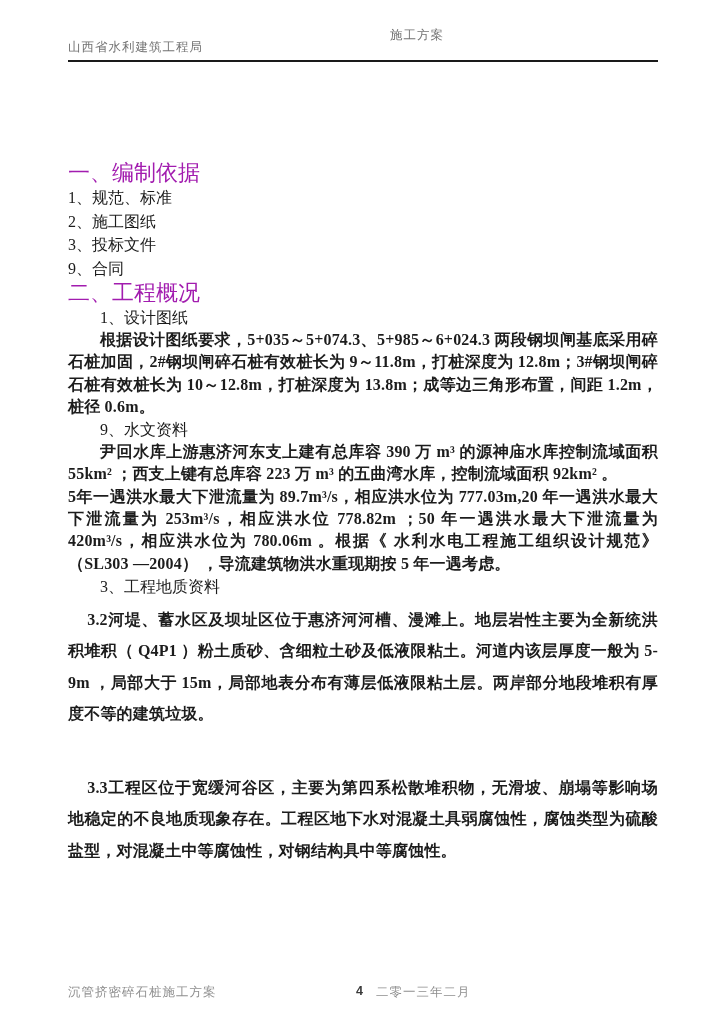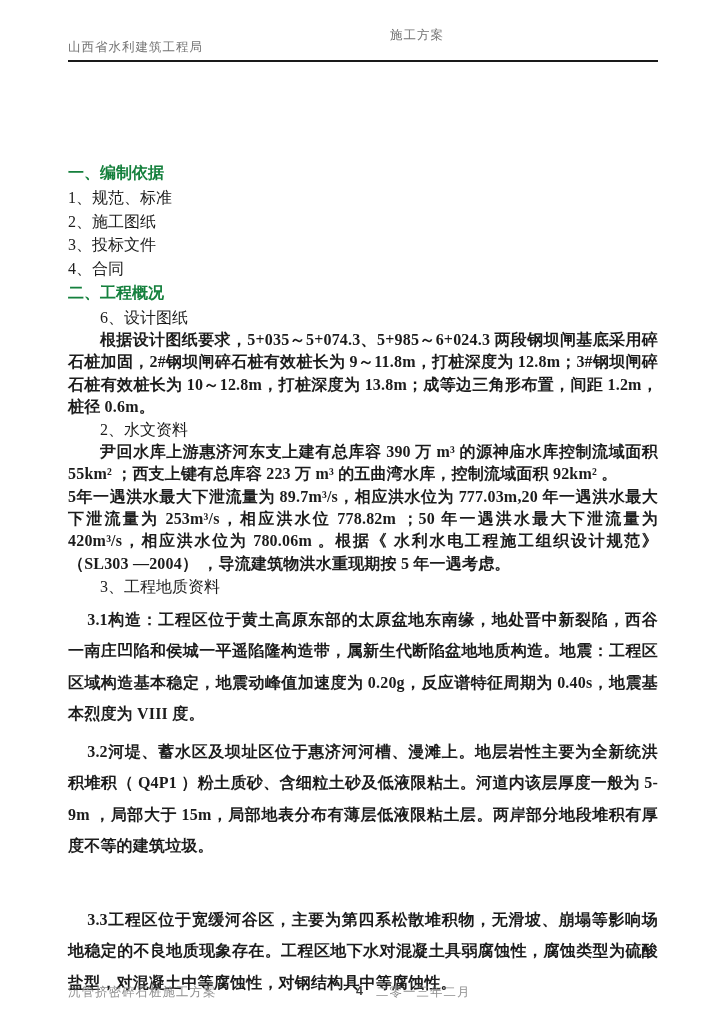--- a/index.html
+++ b/index.html
@@ -32,24 +32,24 @@
   .doc-header .hdr-left { position: absolute; left: 0; bottom: 4px; letter-spacing: 1px; }
   .doc-header .hdr-right { position: absolute; left: 322px; bottom: 16px; letter-spacing: 1px; }
   
   .doc-body {
     position: absolute;
     top: 160px;
     left: 68px;
     width: 590px;
   }
   .h1 {
-    font-size: 16px;
-    font-weight: bold;
+    font-size: 22px;
+    font-weight: normal;
     line-height: 26px;
-    color: #15803d;
+    color: #a21caf;
   }
   .li-item {
     font-size: 16px;
     line-height: 23.5px;
   }
   .sub-heading {
     font-size: 16px;
     line-height: 23px;
     text-indent: 2em;
   }
@@ -95,29 +95,28 @@
   <div class="doc-header">
     <span class="hdr-left">山西省水利建筑工程局</span>
     <span class="hdr-right">施工方案</span>
   </div>
 
   <div class="doc-body">
     <div class="h1">一、编制依据</div>
     <div class="li-item">1、规范、标准</div>
     <div class="li-item">2、施工图纸</div>
     <div class="li-item">3、投标文件</div>
-    <div class="li-item">4、合同</div>
+    <div class="li-item">9、合同</div>
     <div class="h1">二、工程概况</div>
-    <div class="sub-heading">6、设计图纸</div>
+    <div class="sub-heading">1、设计图纸</div>
     <div class="para">根据设计图纸要求，5+035～5+074.3、5+985～6+024.3 两段钢坝闸基底采用碎石桩加固，2#钢坝闸碎石桩有效桩长为 9～11.8m，打桩深度为 12.8m；3#钢坝闸碎石桩有效桩长为 10～12.8m，打桩深度为 13.8m；成等边三角形布置，间距 1.2m，桩径 0.6m。</div>
-    <div class="sub-heading">2、水文资料</div>
+    <div class="sub-heading">9、水文资料</div>
     <div class="para">尹回水库上游惠济河东支上建有总库容 390 万 m³ 的源神庙水库控制流域面积 55km² ；西支上键有总库容 223 万 m³ 的五曲湾水库，控制流域面积 92km² 。</div>
     <div class="para flush">5年一遇洪水最大下泄流量为 89.7m³/s，相应洪水位为 777.03m,20 年一遇洪水最大下泄流量为 253m³/s，相应洪水位 778.82m ；50 年一遇洪水最大下泄流量为 420m³/s，相应洪水位为 780.06m 。根据《 水利水电工程施工组织设计规范》 （SL303 —2004） ，导流建筑物洪水重现期按 5 年一遇考虑。</div>
     <div class="sub-heading">3、工程地质资料</div>
-    <div class="para loose">3.1构造：工程区位于黄土高原东部的太原盆地东南缘，地处晋中新裂陷，西谷一南庄凹陷和侯城一平遥陷隆构造带，属新生代断陷盆地地质构造。地震：工程区区域构造基本稳定，地震动峰值加速度为 0.20g，反应谱特征周期为  0.40s，地震基本烈度为  VIII 度。</div>
     <div class="para loose">3.2河堤、蓄水区及坝址区位于惠济河河槽、漫滩上。地层岩性主要为全新统洪积堆积（  Q4P1 ）粉土质砂、含细粒土砂及低液限粘土。河道内该层厚度一般为 5-9m ，局部大于  15m，局部地表分布有薄层低液限粘土层。两岸部分地段堆积有厚度不等的建筑垃圾。</div>
     <div class="para loose big-gap">3.3工程区位于宽缓河谷区，主要为第四系松散堆积物，无滑坡、崩塌等影响场地稳定的不良地质现象存在。工程区地下水对混凝土具弱腐蚀性，腐蚀类型为硫酸盐型，对混凝土中等腐蚀性，对钢结构具中等腐蚀性。</div>
   </div>
 
   <div class="doc-footer">
     <span class="ftr-left">沉管挤密碎石桩施工方案</span>
     <span class="ftr-page">4</span>
     <span class="ftr-right">二零一三年二月</span>
   </div>
 

